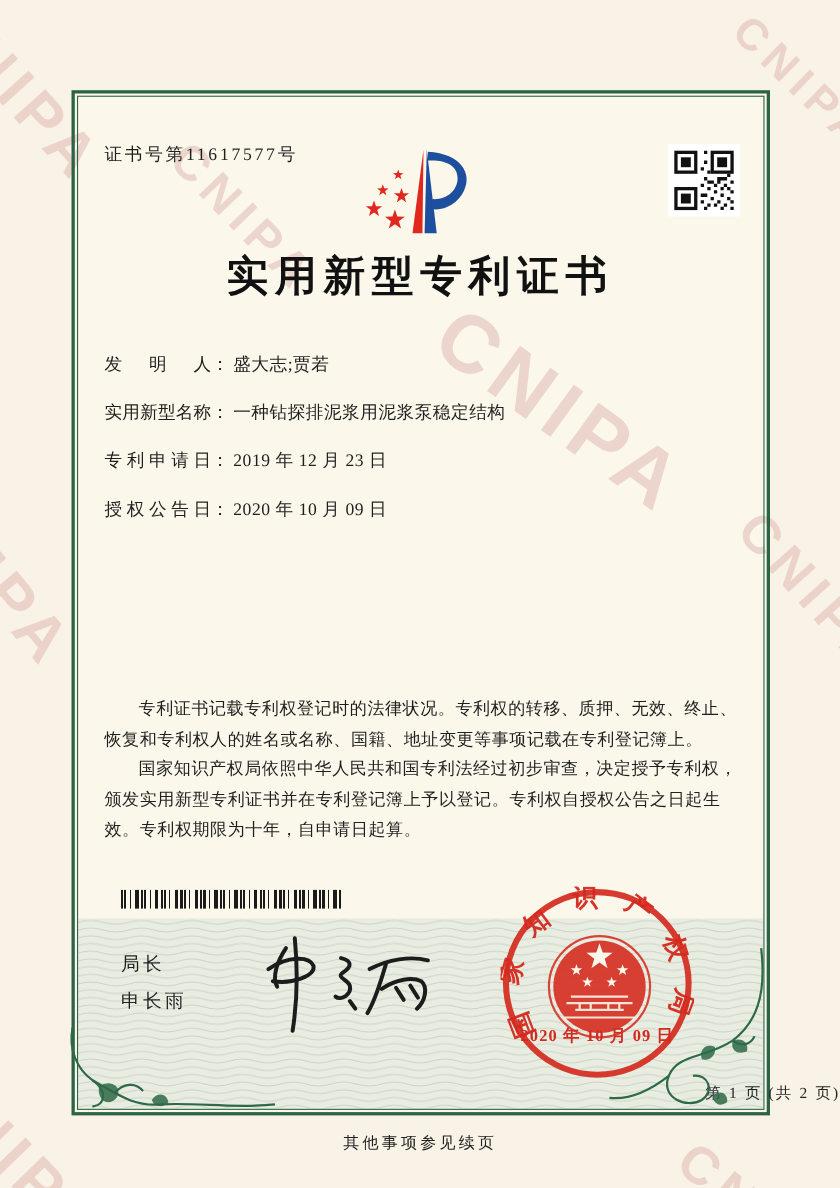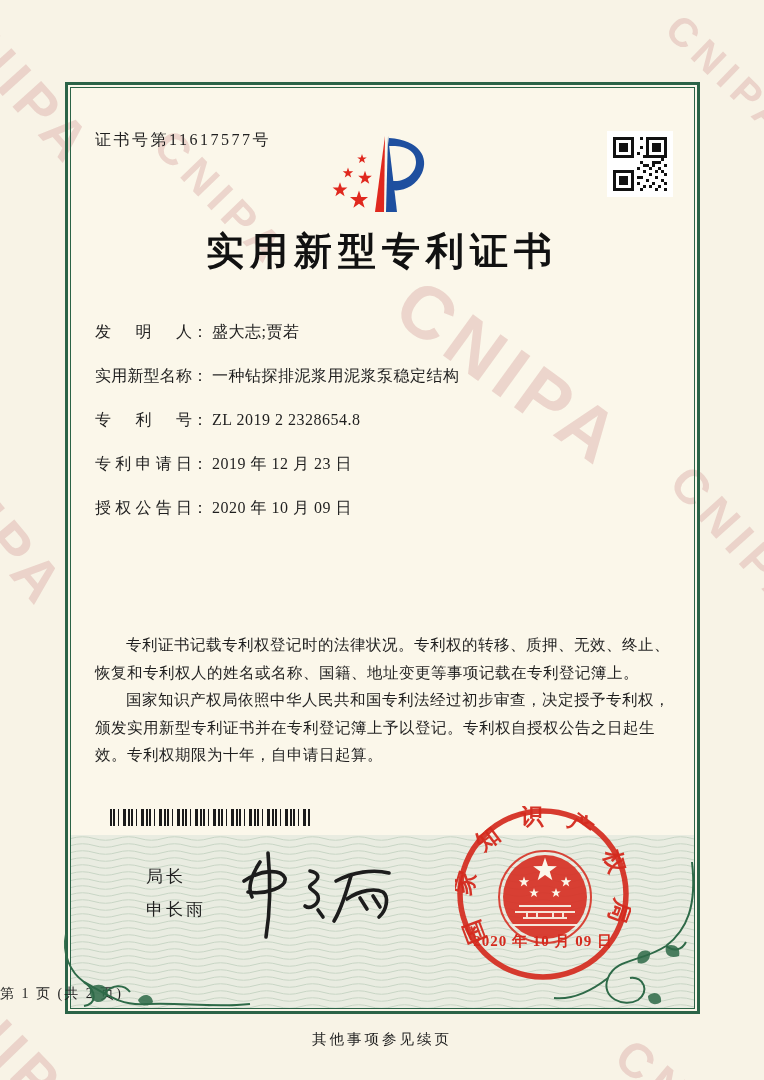--- a/index.html
+++ b/index.html
@@ -40,26 +40,26 @@
   .pair2{position:absolute;left:248px;top:0;}
   .body-text{position:absolute;left:95px;top:631px;width:578px;font-size:15.5px;line-height:27.5px;}
   .body-text p{margin:0;text-indent:2em;letter-spacing:0.5px;}
   .barcode{position:absolute;left:110px;top:809px;width:200px;height:17px;
     background:repeating-linear-gradient(90deg,
       #1a1a1a 0 2px,rgba(0,0,0,0) 2px 3px,
       #1a1a1a 3px 5px,rgba(0,0,0,0) 5px 8px,
       #1a1a1a 8px 9px,rgba(0,0,0,0) 9px 13px,
       #1a1a1a 13px 16px,rgba(0,0,0,0) 16px 18px);}
   .signer{position:absolute;left:110px;top:860px;font-size:17px;letter-spacing:3px;}
-  .signer div{height:33px;line-height:33px;margin-left:36px;}
+  .signer div{height:33px;line-height:33px;}
   .signature{position:absolute;left:222px;top:840px;}
   .seal{position:absolute;left:455px;top:806px;}
   .seal-date{position:absolute;left:455px;top:932px;width:176px;text-align:center;
              color:#d42a1e;font-size:15px;letter-spacing:1px;font-weight:bold;}
-  .page-indicator{position:absolute;left:0;top:985px;width:100%;text-align:left;
+  .page-indicator{position:absolute;left:0;top:985px;width:100%;text-align:right;
                   font-size:14px;letter-spacing:2px;z-index:5;}
   .continuation{position:absolute;left:0;top:1030px;width:100%;text-align:center;
                 font-size:14.5px;letter-spacing:3px;z-index:5;}
   .flourish{position:absolute;z-index:5;pointer-events:none;}
   .fl-br{left:552px;top:860px;}
   .fl-bl{left:60px;top:932px;}
   .hidden-defs{position:absolute;width:0;height:0;}
 </style>
 </head>
 <body>
@@ -138,23 +138,20 @@
     </svg>
 
     <div class="title">实用新型专利证书</div>
 
     <div class="fields">
       <div class="row">
         <span class="flabel">发明人</span><span class="fcolon">：</span><span class="fvalue">盛大志;贾若</span>
       </div>
       <div class="row">
         <span class="flabel">实用新型名称</span><span class="fcolon">：</span><span class="fvalue">一种钻探排泥浆用泥浆泵稳定结构</span>
-      </div>
-      <div class="row">
-        <span class="flabel">专利号</span><span class="fcolon">：</span><span class="fvalue">ZL 2019 2 2328654.8</span>
       </div>
       <div class="row">
         <span class="flabel">专利申请日</span><span class="fcolon">：</span><span class="fvalue">2019 年 12 月 23 日</span>
       </div>
       <div class="row">
         <span>
           <span class="flabel">授权公告日</span><span class="fcolon">：</span><span class="fvalue">2020 年 10 月 09 日</span>
         </span>
       </div>
     </div>

